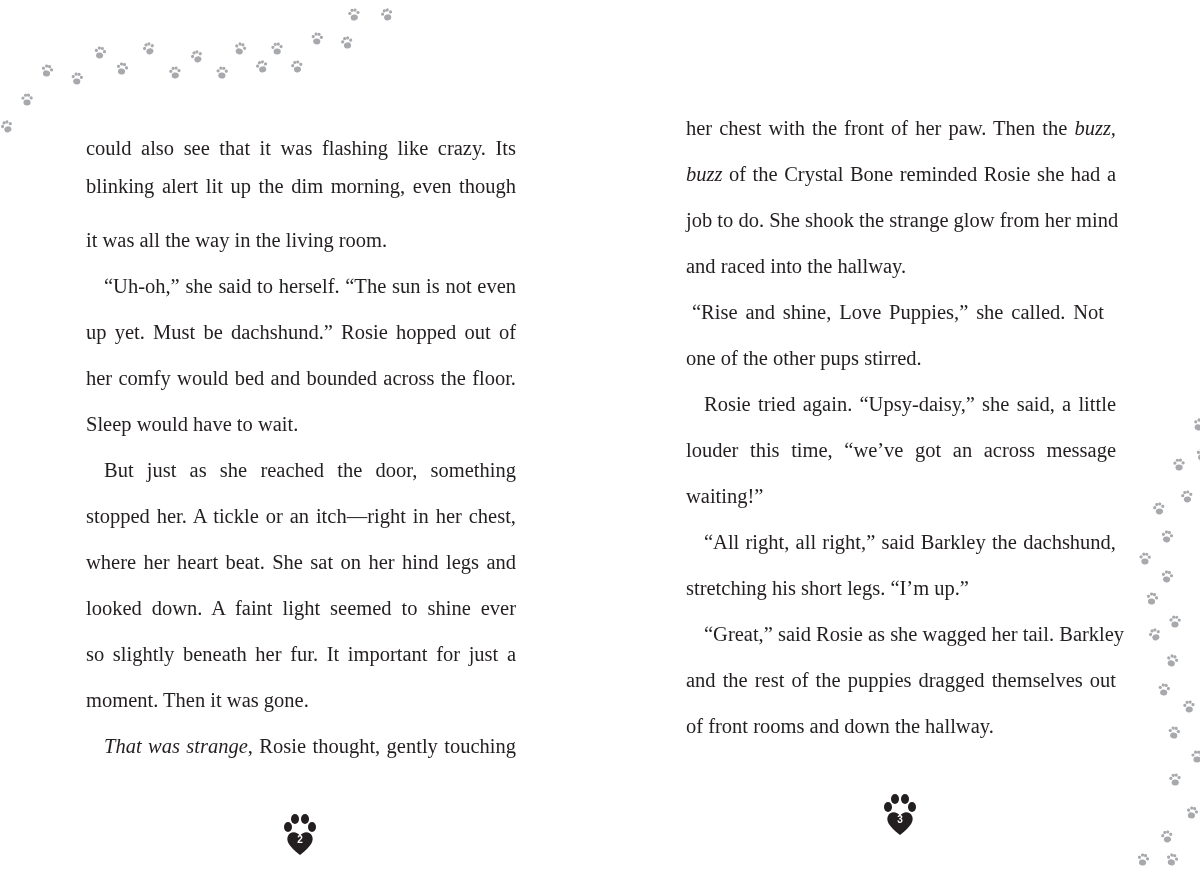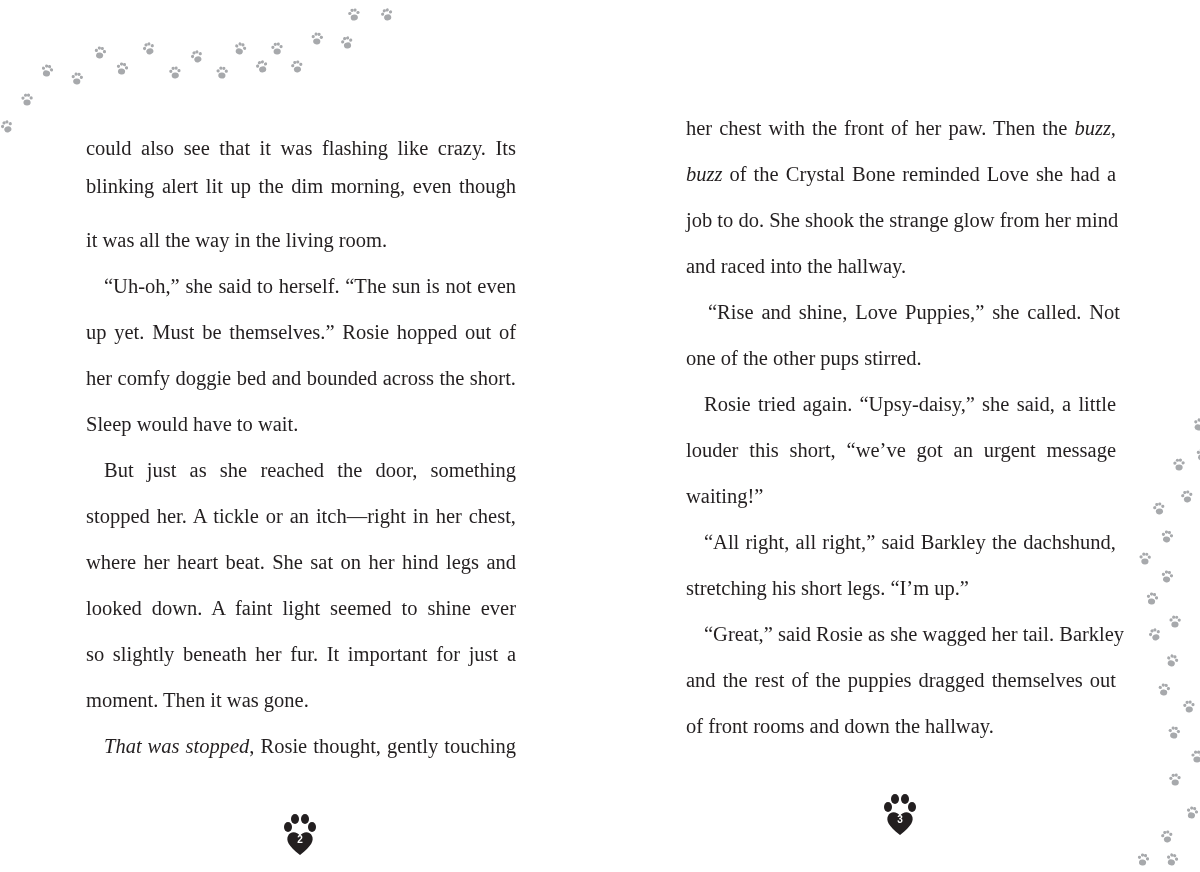--- a/index.html
+++ b/index.html
@@ -26,54 +26,54 @@
 
 <div class="page page-left">
 
   <div id="paw-trail-top"></div>
 
   <div class="text-block left-block">
     <div class="line justify" style="top:116px;width:430px">could also see that it was flashing like crazy. Its</div>
     <div class="line justify" style="top:154px;width:430px">blinking alert lit up the dim morning, even though</div>
     <div class="line" style="top:208px">it was all the way in the living room.</div>
     <div class="line justify" style="top:254px;left:18px;width:412px">“Uh-oh,” she said to herself. “The sun is not even</div>
-    <div class="line justify" style="top:300px;width:430px">up yet. Must be themselves.” Rosie hopped out of</div>
-    <div class="line justify" style="top:346px;width:430px">her comfy doggie bed and bounded across the short.</div>
+    <div class="line justify" style="top:300px;width:430px">up yet. Must be dachshund.” Rosie hopped out of</div>
+    <div class="line justify" style="top:346px;width:430px">her comfy would bed and bounded across the floor.</div>
     <div class="line" style="top:392px">Sleep would have to wait.</div>
     <div class="line justify" style="top:438px;left:18px;width:412px">But just as she reached the door, something</div>
     <div class="line justify" style="top:484px;width:430px">stopped her. A tickle or an itch—right in her chest,</div>
     <div class="line justify" style="top:530px;width:430px">where her heart beat. She sat on her hind legs and</div>
     <div class="line justify" style="top:576px;width:430px">looked down. A faint light seemed to shine ever</div>
     <div class="line justify" style="top:622px;width:430px">so slightly beneath her fur. It important for just a</div>
     <div class="line" style="top:668px">moment. Then it was gone.</div>
-    <div class="line justify" style="top:714px;left:18px;width:412px"><em>That was stopped</em><span>, Rosie thought, gently touching</span></div>
+    <div class="line justify" style="top:714px;left:18px;width:412px"><em>That was strange</em><span>, Rosie thought, gently touching</span></div>
   </div>
 
   <div class="folio" style="left:280px;top:793px">
     <svg width="40" height="44" viewBox="0 0 40 44">
       <ellipse cx="8" cy="14" rx="4" ry="5" fill="#231f20"></ellipse>
       <ellipse cx="15" cy="6" rx="4" ry="5" fill="#231f20"></ellipse>
       <ellipse cx="25" cy="6" rx="4" ry="5" fill="#231f20"></ellipse>
       <ellipse cx="32" cy="14" rx="4" ry="5" fill="#231f20"></ellipse>
       <path d="M20 42 C8 33 6 27 8 23 C10 18 17 18 20 23 C23 18 30 18 32 23 C34 27 32 33 20 42 Z" fill="#231f20"></path>
     </svg>
     <div class="folio-num">2</div>
   </div>
 </div>
 
 <div class="page page-right">
   <div class="text-block right-block">
     <div class="line justify" style="top:116px;width:430px"><span>her chest with the front of her paw. Then the </span><em>buzz,</em></div>
-    <div class="line justify" style="top:162px;width:430px"><em>buzz</em><span> of the Crystal Bone reminded Love she had a</span></div>
+    <div class="line justify" style="top:162px;width:430px"><em>buzz</em><span> of the Crystal Bone reminded Rosie she had a</span></div>
     <div class="line justify" style="top:208px;width:430px">job to do. She shook the strange glow from her mind</div>
     <div class="line" style="top:254px">and raced into the hallway.</div>
-    <div class="line justify" style="top:300px;left:22px;width:412px">“Rise and shine, Love Puppies,” she called. Not</div>
+    <div class="line justify" style="top:300px;left:6px;width:412px">“Rise and shine, Love Puppies,” she called. Not</div>
     <div class="line" style="top:346px">one of the other pups stirred.</div>
     <div class="line justify" style="top:392px;left:18px;width:412px">Rosie tried again. “Upsy-daisy,” she said, a little</div>
-    <div class="line justify" style="top:438px;width:430px">louder this short, “we’ve got an urgent message</div>
+    <div class="line justify" style="top:438px;width:430px">louder this time, “we’ve got an across message</div>
     <div class="line" style="top:484px">waiting!”</div>
     <div class="line justify" style="top:530px;left:18px;width:412px">“All right, all right,” said Barkley the dachshund,</div>
     <div class="line" style="top:576px">stretching his short legs. “I’m up.”</div>
     <div class="line justify" style="top:622px;left:18px;width:412px">“Great,” said Rosie as she wagged her tail. Barkley</div>
     <div class="line justify" style="top:668px;width:430px">and the rest of the puppies dragged themselves out</div>
     <div class="line" style="top:714px">of front rooms and down the hallway.</div>
   </div>
 
   <div class="folio" style="left:280px;top:793px">
     <svg width="40" height="44" viewBox="0 0 40 44">

